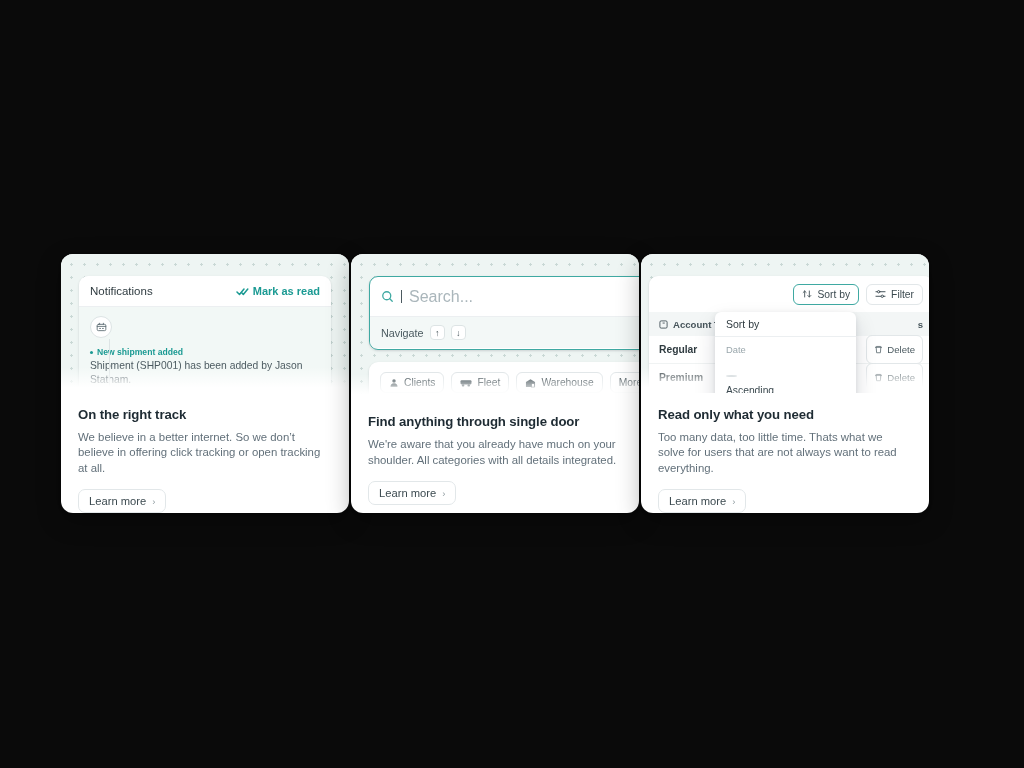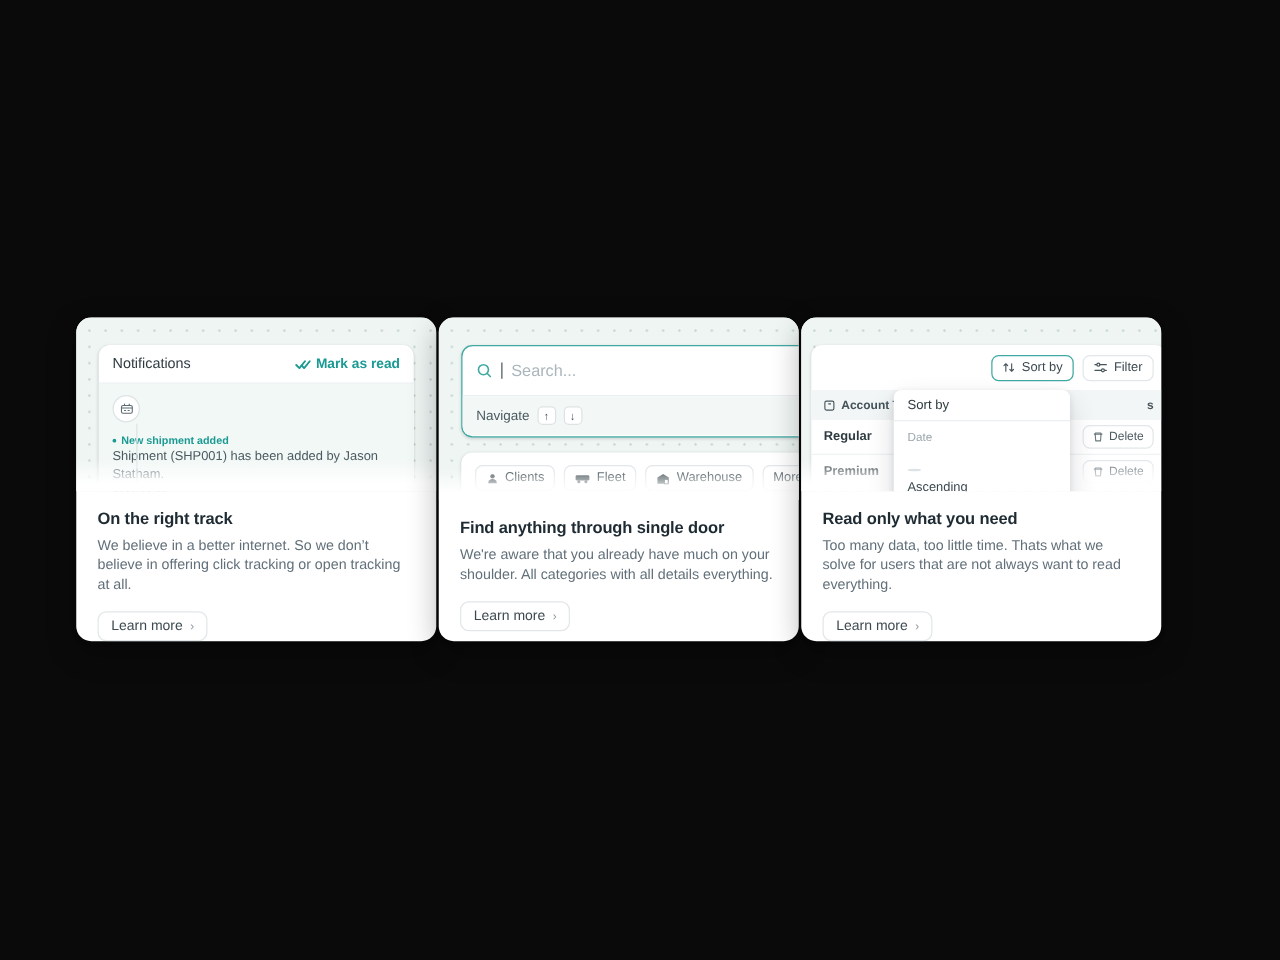--- a/index.html
+++ b/index.html
@@ -103,21 +103,21 @@
     border-radius: 9px;
     background: #fff;
   }
   .search-row {
     height: 40px; display: flex; align-items: center; gap: 7px;
     padding: 0 11px; border-bottom: 1px solid #eceff1;
   }
   .search-caret {
     width: 1px; height: 13px; background: #4c5a60; display:inline-block;
   }
-  .search-ph { font-size: 13px; color: #aab6bb; }
+  .search-ph { font-size: 16px; color: #aab6bb; }
   .nav-row {
     height: 31px; display: flex; align-items: center; gap: 6px;
     padding: 0 11px; background: #f3f8f7;
   }
   .nav-label { font-size: 10.8px; color: #4b5a60; }
   .key {
     width: 15px; height: 15px; border-radius: 4px;
     border: 1px solid #dde4e5; background: #fff;
     display: flex; align-items: center; justify-content: center;
     font-size: 9px; color: #46545a;
@@ -155,21 +155,21 @@
   }
   .thead .th-right { margin-left: auto; }
   .trow {
     height: 28px; display: flex; align-items: center;
     padding: 0 10px; border-bottom: 1px solid #f0f3f3;
     font-size: 10.3px; color: #2f3b40; font-weight: 600;
   }
   .del-btn {
     margin-left: auto;
     display: flex; align-items: center; gap: 4px;
-    height: 19px; padding: 0 7px;
+    height: 29px; padding: 0 7px;
     border: 1px solid #e2e7e9; border-radius: 6px;
     background: #fff; font-size: 9.6px; color: #4b5a60; font-weight: 400;
   }
   .sort-pop {
     position: absolute;
     left: 74px; top: 58px; width: 141px; height: 110px;
     background: #fff;
     border-radius: 6px;
     box-shadow: 0 2px 6px rgba(16,24,40,.10), 0 10px 22px rgba(16,24,40,.14);
     z-index: 5;
@@ -337,21 +337,21 @@
 
           </span>
 
         </div>
       </div>
 
     </div>
 
     <div class="copy">
       <h3>Find anything through single door</h3>
-      <p>We're aware that you already have much on your shoulder. All categories with all details everything.</p>
+      <p>We're aware that you already have much on your shoulder. All categories with all details integrated.</p>
       <span class="learn">
         <span>Learn more</span>
         <span class="chev">›</span>
       </span>
     </div>
   </div>
 
   <div class="card">
     <div class="preview">
 

